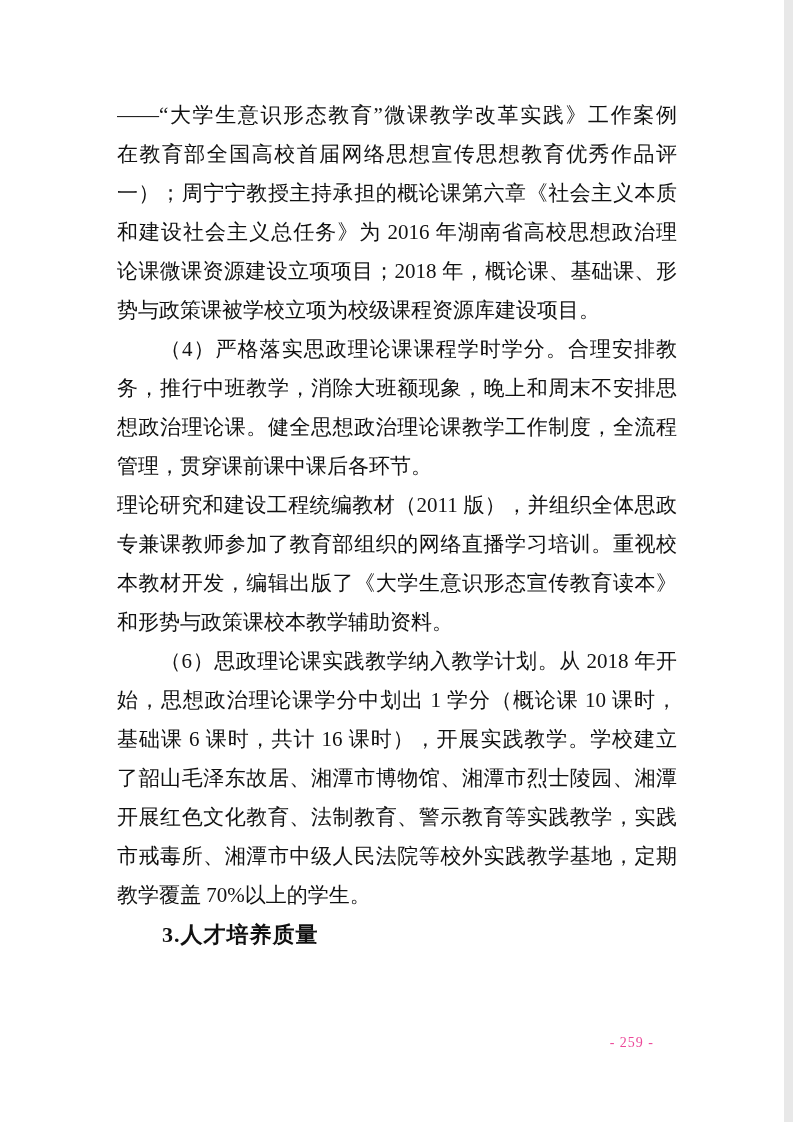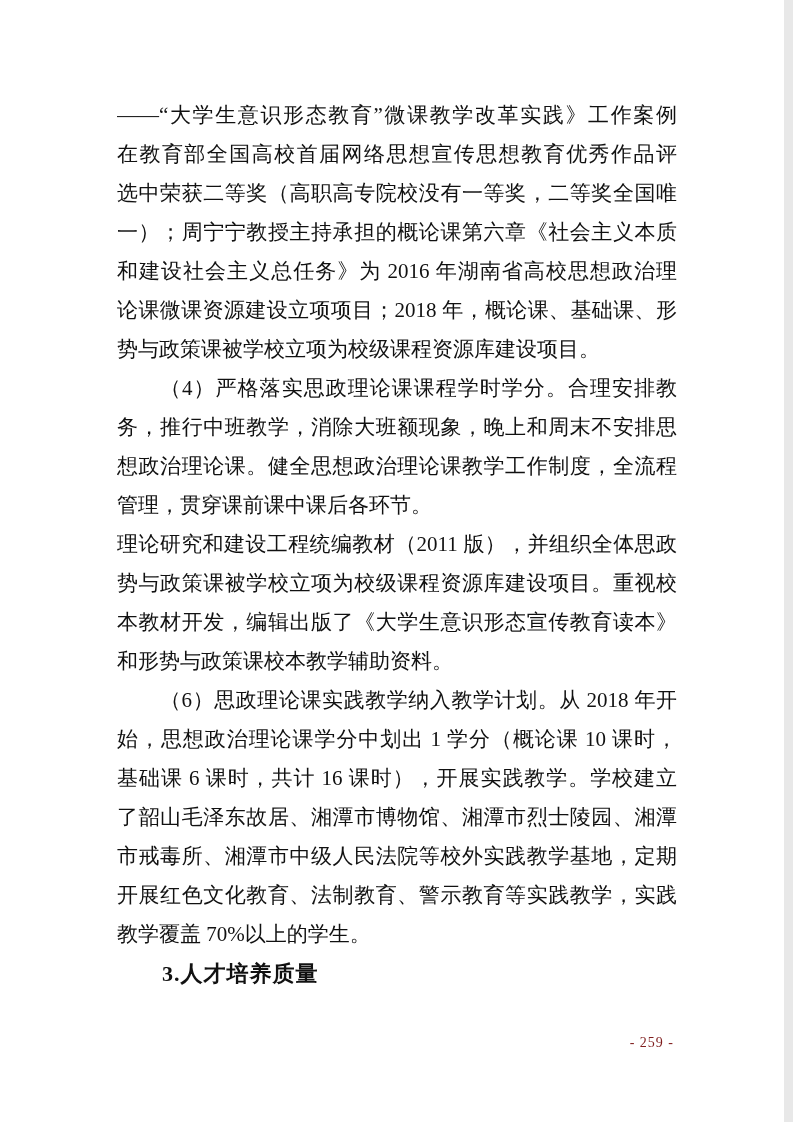--- a/index.html
+++ b/index.html
@@ -48,63 +48,62 @@
     font-size: 22px;
     line-height: 39px;
     height: 39px;
     font-weight: 700;
     padding-left: 45px;
     letter-spacing: 1px;
   }
   .page-number {
     position: absolute;
     top: 1035px;
-    right: 110px;
+    right: 130px;
     font-size: 14px;
     letter-spacing: 1px;
-    color: #7f1d1d;
+    color: #ec4899;
   }
 </style>
 </head>
 <body>
 
 <div class="page">
   <div class="text-block">
 
     <div class="para">
       <div class="line">——“大学生意识形态教育”微课教学改革实践》工作案例</div>
       <div class="line">在教育部全国高校首届网络思想宣传思想教育优秀作品评</div>
-      <div class="line">选中荣获二等奖（高职高专院校没有一等奖，二等奖全国唯</div>
       <div class="line">一）；周宁宁教授主持承担的概论课第六章《社会主义本质</div>
       <div class="line">和建设社会主义总任务》为 2016 年湖南省高校思想政治理</div>
       <div class="line">论课微课资源建设立项项目；2018 年，概论课、基础课、形</div>
       <div class="line para-end">势与政策课被学校立项为校级课程资源库建设项目。</div>
     </div>
 
     <div class="para">
       <div class="line indent">（4）严格落实思政理论课课程学时学分。合理安排教</div>
       <div class="line">务，推行中班教学，消除大班额现象，晚上和周末不安排思</div>
       <div class="line">想政治理论课。健全思想政治理论课教学工作制度，全流程</div>
       <div class="line para-end">管理，贯穿课前课中课后各环节。</div>
     </div>
 
     <div class="para">
       <div class="line">理论研究和建设工程统编教材（2011 版），并组织全体思政</div>
-      <div class="line">势与政策课被学校立项为校级课程资源库建设项目。重视校</div>
+      <div class="line">专兼课教师参加了教育部组织的网络直播学习培训。重视校</div>
       <div class="line">本教材开发，编辑出版了《大学生意识形态宣传教育读本》</div>
       <div class="line para-end">和形势与政策课校本教学辅助资料。</div>
     </div>
 
     <div class="para">
       <div class="line indent">（6）思政理论课实践教学纳入教学计划。从 2018 年开</div>
       <div class="line">始，思想政治理论课学分中划出 1 学分（概论课 10 课时，</div>
       <div class="line">基础课 6 课时，共计 16 课时），开展实践教学。学校建立</div>
       <div class="line">了韶山毛泽东故居、湘潭市博物馆、湘潭市烈士陵园、湘潭</div>
+      <div class="line">开展红色文化教育、法制教育、警示教育等实践教学，实践</div>
       <div class="line">市戒毒所、湘潭市中级人民法院等校外实践教学基地，定期</div>
-      <div class="line">开展红色文化教育、法制教育、警示教育等实践教学，实践</div>
       <div class="line para-end">教学覆盖 70%以上的学生。</div>
     </div>
 
     <div class="heading-line">3.人才培养质量</div>
 
   </div>
 
   <div class="page-number">- 259 -</div>
 </div>
 

